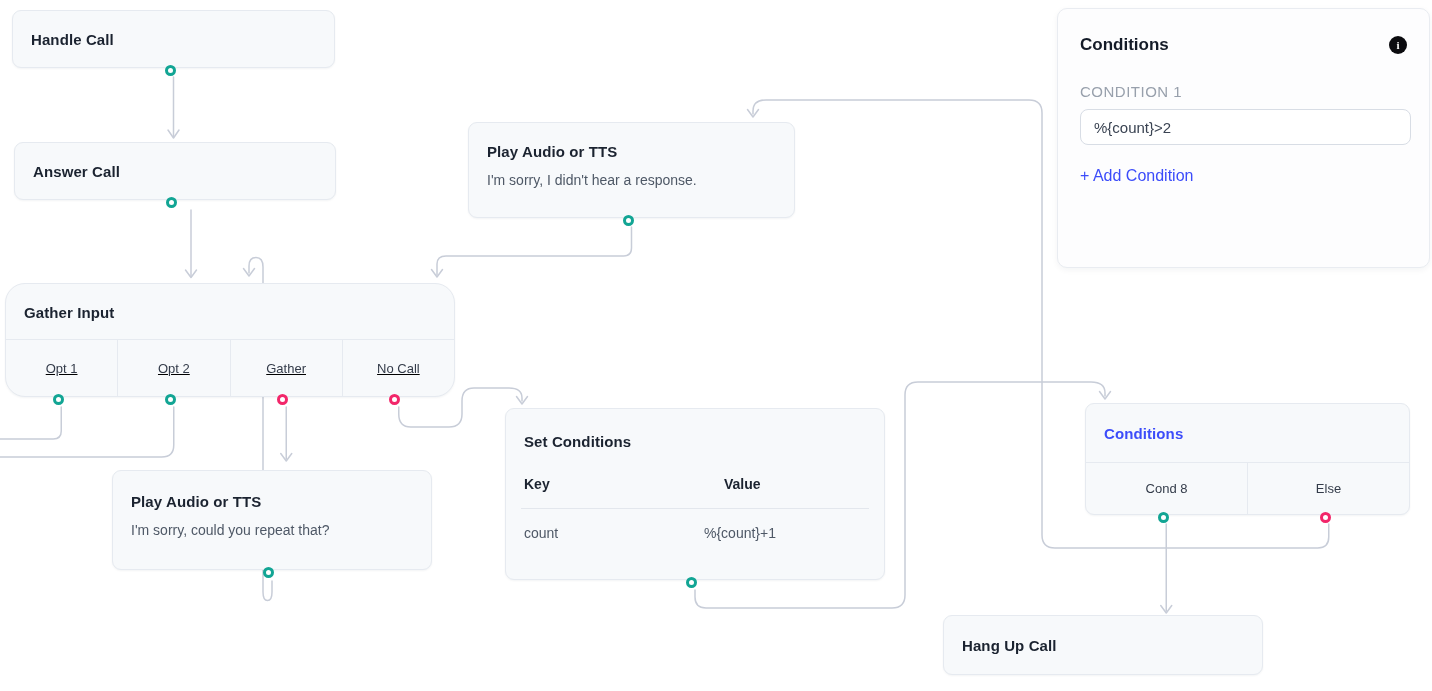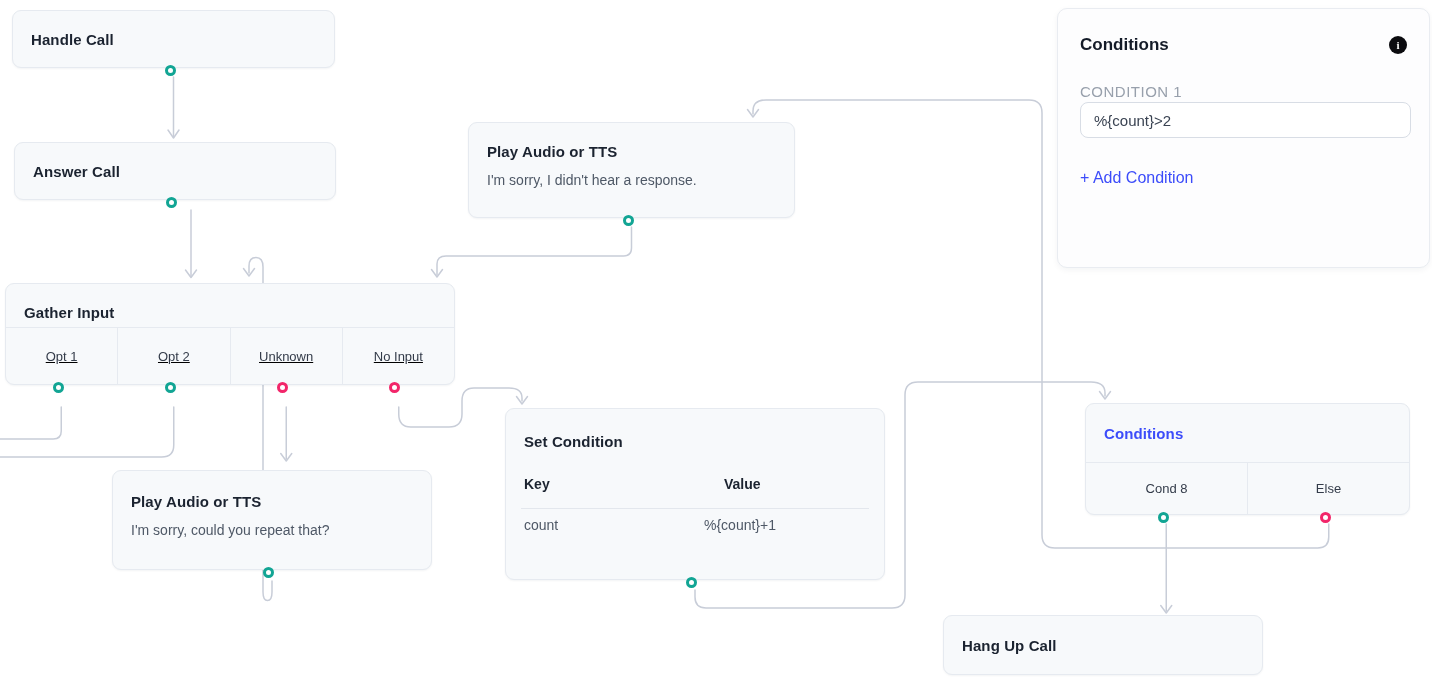--- a/index.html
+++ b/index.html
@@ -44,45 +44,45 @@
   .output-cell{
     flex:1;display:flex;align-items:center;justify-content:center;
     font-size:13px;color:#333b49;position:relative;
   }
   .output-cell + .output-cell{border-left:1px solid var(--node-border);}
   
   .sv-table{padding:0 18px;margin-top:26px;}
   .sv-header{display:flex;font-size:14px;font-weight:bold;color:var(--title-color);gap:20px;}
   .sv-key-col{width:180px;}
   .sv-divider{border-top:1px solid #e3e7ed;margin:16px -3px 0 -3px;}
-  .sv-row{display:flex;font-size:14px;color:var(--body-color);margin-top:8px;}
+  .sv-row{display:flex;font-size:14px;color:var(--body-color);margin-top:16px;}
   
   .panel{
     position:absolute;left:1057px;top:8px;width:373px;height:260px;z-index:2;
     background:#fdfdfe;border:1px solid #e9ecf1;border-radius:10px;
     box-shadow:0 2px 6px rgba(20,30,50,.05);padding:26px 22px;
   }
   .panel-header{display:flex;align-items:center;justify-content:space-between;}
   .panel-title{font-size:17px;font-weight:bold;color:#141b28;}
   .info-icon{
     width:18px;height:18px;border-radius:50%;background:#0b0b0f;color:#ffffff;
     display:flex;align-items:center;justify-content:center;
     font-size:11px;font-weight:bold;font-family:"Liberation Serif", serif;
     cursor:pointer;
   }
   .section-label{
     margin-top:28px;font-size:15px;color:#98a0ac;letter-spacing:.5px;
   }
   .condition-input{
-    margin-top:2px;width:331px;height:36px;border:1px solid #d8dde5;border-radius:8px;
+    margin-top:9px;width:331px;height:36px;border:1px solid #d8dde5;border-radius:8px;
     background:#ffffff;font-family:"Liberation Sans", sans-serif;
     font-size:15px;color:#3a4352;padding:0 13px;outline:none;
   }
   .add-condition{
-    display:inline-block;margin-top:31px;font-size:16px;color:var(--selected-title);
+    display:inline-block;margin-top:22px;font-size:16px;color:var(--selected-title);
     text-decoration:none;cursor:pointer;
   }
 </style>
 </head>
 <body>
 
 <div class="canvas">
 
   <svg class="edge-layer" width="1432" height="691" viewBox="0 0 1432 691">
     <g stroke="var(--edge-color)" stroke-width="1.5" fill="none" stroke-linecap="round" stroke-linejoin="round">
@@ -151,50 +151,50 @@
     <div class="node-title">Answer Call</div>
     <span class="port" style="left:calc(50% - 9px);"></span>
   </div>
 
   <div class="node" style="left:468px;top:122px;width:327px;height:96px;padding-top:20px;">
     <div class="node-title">Play Audio or TTS</div>
     <div class="node-body">I'm sorry, I didn't hear a response.</div>
     <span class="port" style="left:calc(50% - 9px);"></span>
   </div>
 
-  <div class="node" style="left:5px;top:283px;width:450px;height:102px;">
+  <div class="node" style="left:5px;top:283px;width:450px;height:114px;border-radius:20px;">
     <div class="node-title" style="line-height:57px;">Gather Input</div>
     <div class="outputs-row" style="height:57px;text-decoration:underline;">
       <div class="output-cell">
         <span>Opt 1</span>
         <span class="port" style="left:calc(50% - 9px);"></span>
       </div>
       <div class="output-cell">
         <span>Opt 2</span>
         <span class="port" style="left:calc(50% - 9px);"></span>
       </div>
       <div class="output-cell">
-        <span>Unknown</span>
+        <span>Gather</span>
         <span class="port failure" style="left:calc(50% - 9px);"></span>
       </div>
       <div class="output-cell">
-        <span>No Input</span>
+        <span>No Call</span>
         <span class="port failure" style="left:calc(50% - 9px);"></span>
       </div>
     </div>
   </div>
 
   <div class="node" style="left:112px;top:470px;width:320px;height:100px;padding-top:22px;">
     <div class="node-title">Play Audio or TTS</div>
     <div class="node-body">I'm sorry, could you repeat that?</div>
     <span class="port" style="left:calc(50% - 9px);"></span>
   </div>
 
   <div class="node" style="left:505px;top:408px;width:380px;height:172px;padding-top:24px;">
-    <div class="node-title">Set Condition</div>
+    <div class="node-title">Set Conditions</div>
     <div class="sv-table">
       <div class="sv-header">
         <div class="sv-key-col">Key</div>
         <div>Value</div>
       </div>
       <div class="sv-divider"></div>
       <div class="sv-row">
         <div class="sv-key-col">count</div>
         <div>%{count}+1</div>
       </div>

